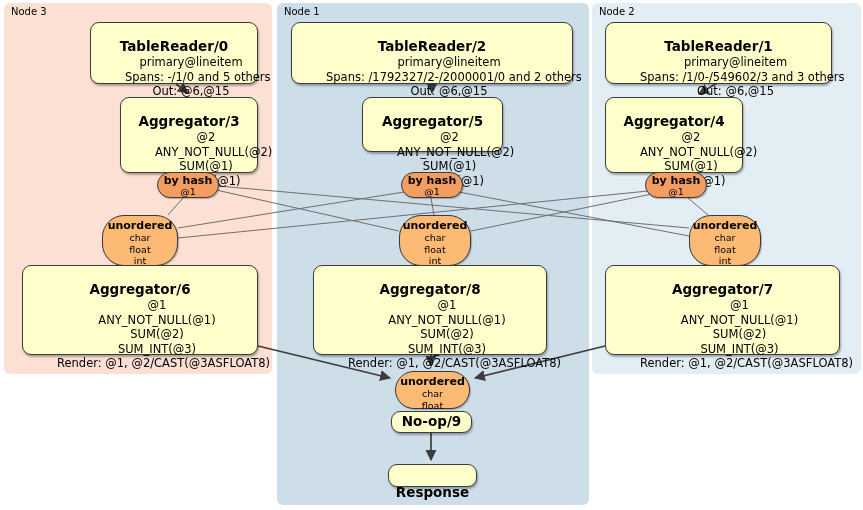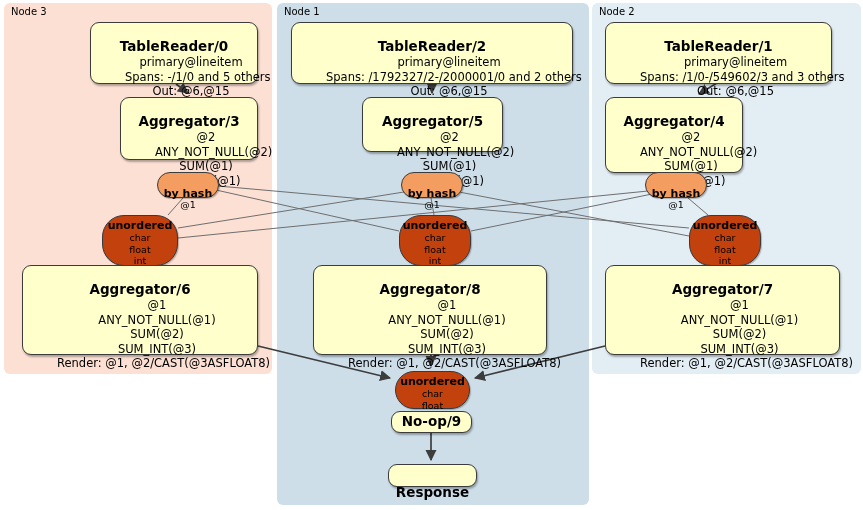--- a/index.html
+++ b/index.html
@@ -17,25 +17,25 @@
   .arrow{stroke:#3d3d3d;stroke-width:1.7;fill:none;}
 
   .node-box{position:absolute;z-index:2;background:#ffffcc;border:1px solid #3c3c3c;
     border-radius:9px;text-align:center;box-shadow:1px 2px 2px rgba(0,0,0,0.30);
     padding-top:15px;box-sizing:border-box;white-space:nowrap;}
   .node-box .title{font-weight:bold;font-size:13.5px;line-height:17px;}
   .node-box .line{font-size:11.5px;line-height:14.5px;margin-left:34px;}
 
   .stadium{position:absolute;z-index:3;background:#f49d60;border:1px solid #3c3c3c;
     border-radius:13px;text-align:center;box-shadow:1px 1px 1px rgba(0,0,0,0.25);
-    box-sizing:border-box;padding-top:14px;white-space:nowrap;}
+    box-sizing:border-box;padding-top:1px;white-space:nowrap;}
   .stadium .title{font-weight:bold;font-size:11px;line-height:13px;}
   .stadium .sub{font-size:9.5px;line-height:10px;}
 
-  .bluebox{position:absolute;z-index:2;background:#c2410c;border:1px solid #343a40;
+  .bluebox{position:absolute;z-index:2;background:#fdba74;border:1px solid #343a40;
     border-radius:22px;text-align:center;box-shadow:1px 1px 1px rgba(0,0,0,0.25);
     box-sizing:border-box;padding-top:3px;white-space:nowrap;}
   .bluebox .title{font-weight:bold;font-size:11px;line-height:13px;}
   .bluebox .line{font-size:9.5px;line-height:11.5px;}
 </style>
 </head>
 <body>
 
 <div id="canvas">
 
@@ -76,21 +76,21 @@
       <line class="arrow" x1="431" y1="432" x2="431" y2="460" marker-end="url(#arrowhead)"></line>
     </g>
   </svg>
 
   <div class="node-box" style="left:90px;top:22px;width:168px;height:62px">
     <div class="title">TableReader/0</div>
     <div class="line">primary@lineitem</div>
     <div class="line">Spans: -/1/0 and 5 others</div>
     <div class="line">Out: @6,@15</div>
   </div>
-  <div class="node-box" style="left:120px;top:97px;width:138px;height:63px">
+  <div class="node-box" style="left:120px;top:97px;width:138px;height:76px">
     <div class="title">Aggregator/3</div>
     <div class="line">@2</div>
     <div class="line">ANY_NOT_NULL(@2)</div>
     <div class="line">SUM(@1)</div>
     <div class="line">COUNT(@1)</div>
   </div>
   <div class="stadium" style="left:157px;top:172px;width:62px;height:26px">
     <div class="title">by hash</div>
     <div class="sub">@1</div>
   </div>

